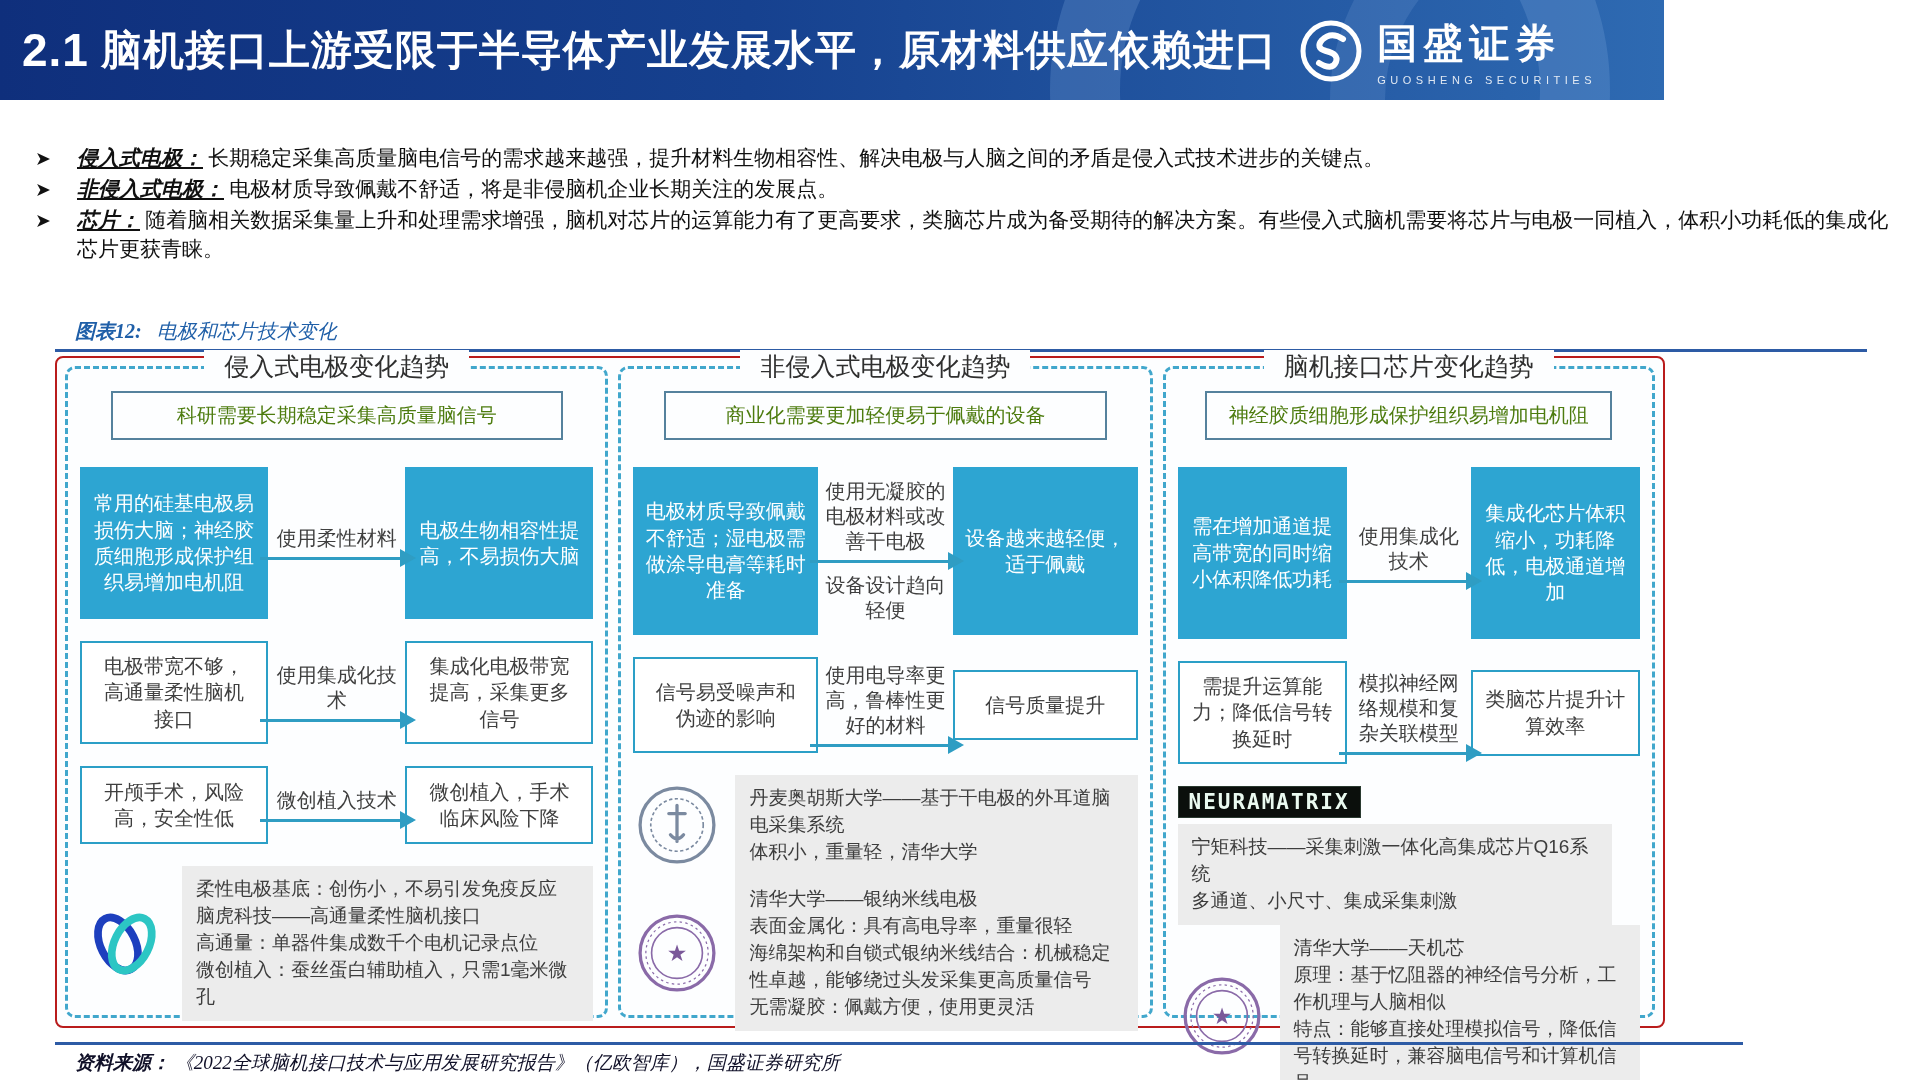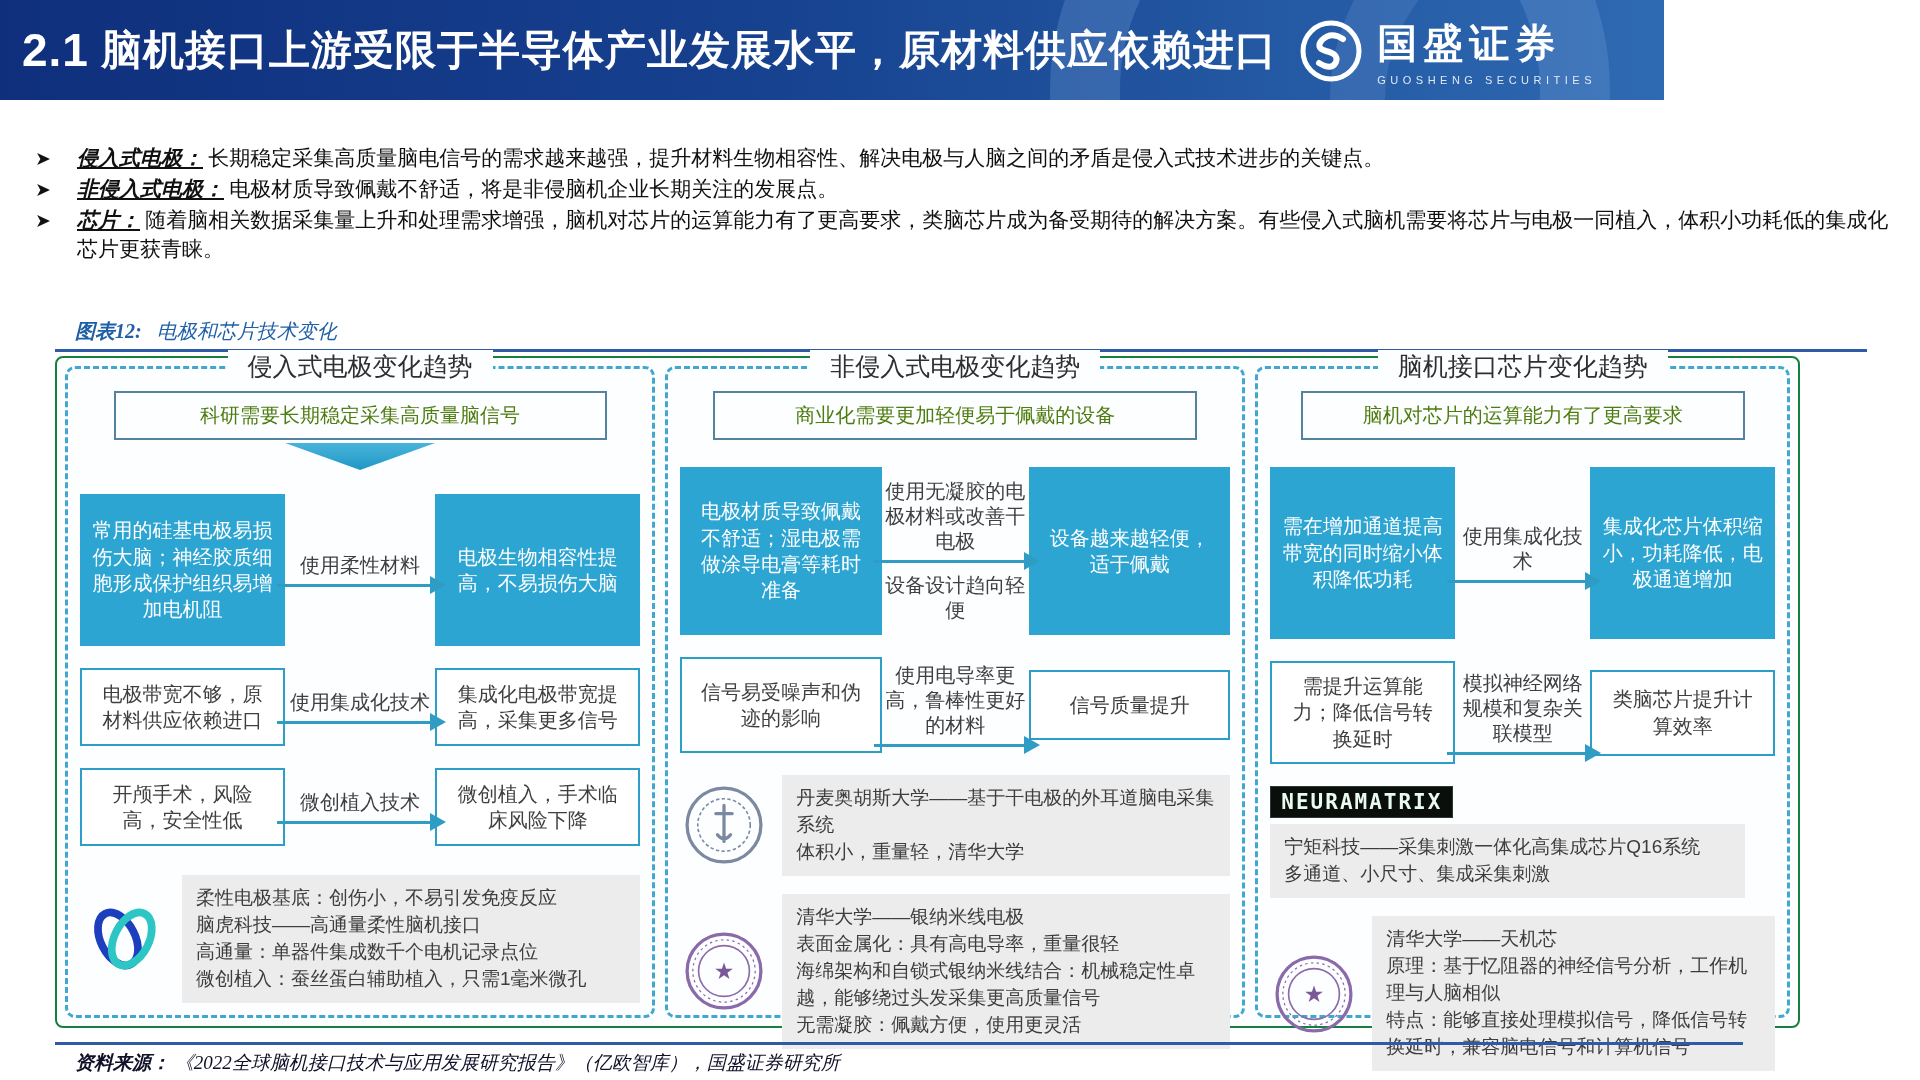--- a/index.html
+++ b/index.html
@@ -33,22 +33,22 @@
   .bullet .btxt{}
 
   
   .caption{position:absolute;left:75px;top:318px;font-size:20px;color:#1f5fa8;font-style:italic;
            font-family:"Liberation Serif",serif;}
   .caption .clabel{font-weight:700;margin-right:10px;}
   .rule-top{position:absolute;left:55px;top:349px;width:1812px;height:3px;background:#2d5ba5;}
   .rule-bottom{position:absolute;left:55px;top:1042px;width:1688px;height:3px;background:#2d5ba5;}
 
   
-  .figure{position:absolute;left:55px;top:356px;width:1745px;height:672px;box-sizing:border-box;
-          border:2px solid #15803d;border-radius:8px;background:#fdfeff;display:flex;gap:10px;padding:8px;}
+  .figure{position:absolute;left:55px;top:356px;width:1610px;height:672px;box-sizing:border-box;
+          border:2px solid #b91c1c;border-radius:8px;background:#fdfeff;display:flex;gap:10px;padding:8px;}
   .panel{position:relative;box-sizing:border-box;border:3px dashed #41a7cc;border-radius:10px;
          display:flex;flex-direction:column;padding:0 12px 12px 12px;}
   .p1{flex:1.11;} .p2{flex:1.09;} .p3{flex:1.0;}
   .phead{display:flex;justify-content:center;margin-top:-19px;}
   .ptitle{background:#fdfeff;padding:0 20px;font-size:25px;color:#2f2f2f;font-weight:500;white-space:nowrap;}
   .banner{box-sizing:border-box;width:88%;margin:8px auto 0;border:2px solid #55829d;background:#fdfeff;
           text-align:center;font-size:20px;color:#4d7c0f;padding:9px 4px;}
   .tri{width:150px;height:27px;margin:3px auto 0;background:linear-gradient(180deg,#49b4da,#1f97c6);
        clip-path:polygon(0 0,100% 0,50% 100%);}
 
@@ -58,21 +58,21 @@
       font-size:20px;padding:10px 12px;line-height:1.32;}
   .bx.teal{background:#2da5d2;color:#fff;min-height:152px;}
   .bx.line{border:2px solid #2b9fc7;background:#fff;color:#3f3f3f;min-height:78px;}
   .mid{display:flex;flex-direction:column;align-items:center;justify-content:center;padding:0 2px;}
   .mlabel{font-size:20px;color:#3f3f3f;text-align:center;line-height:1.25;margin-bottom:6px;}
   .mlabel2{font-size:20px;color:#3f3f3f;text-align:center;line-height:1.25;margin-top:10px;}
   .arrow{position:relative;width:calc(100% + 20px);margin:0 -10px;height:3px;background:#2f9dc3;}
   .arrow::after{content:"";position:absolute;right:-3px;top:-8px;width:0;height:0;
       border-left:16px solid #2f9dc3;border-top:9px solid transparent;border-bottom:9px solid transparent;}
 
-  .orgs{display:flex;flex-direction:column;gap:18px;margin-top:auto;padding-top:22px;}
+  .orgs{display:flex;flex-direction:column;margin-top:auto;padding-top:22px;}
   .org{display:flex;align-items:center;gap:14px;}
   .org-logo{flex:none;width:88px;height:88px;display:flex;align-items:center;justify-content:center;}
   .org-text{flex:1;background:#ececec;padding:10px 14px;font-size:19px;color:#3d3d3d;line-height:1.42;}
   .org-stack{display:flex;flex-direction:column;align-items:flex-start;gap:6px;}
   .nm-logo{background:#0b0f0c;color:#eafaf0;font-family:"DejaVu Sans Mono",monospace;font-weight:700;
            font-size:21px;letter-spacing:2px;padding:3px 10px;border:1px solid #2a3a30;}
   .org-stack .org-text{width:94%;box-sizing:border-box;}
 
   
   .source{position:absolute;left:75px;top:1050px;font-size:19px;color:#101028;font-style:italic;
@@ -137,21 +137,21 @@
       <div class="rows">
         <div class="frow">
           <div class="bx teal">常用的硅基电极易损伤大脑；神经胶质细胞形成保护组织易增加电机阻</div>
           <div class="mid">
             <div class="mlabel">使用柔性材料</div>
             <div class="arrow"></div>
           </div>
           <div class="bx teal">电极生物相容性提高，不易损伤大脑</div>
         </div>
         <div class="frow">
-          <div class="bx line">电极带宽不够，原材料供应依赖进口</div>
+          <div class="bx line">电极带宽不够，高通量柔性脑机接口</div>
           <div class="mid">
             <div class="mlabel">使用集成化技术</div>
             <div class="arrow"></div>
           </div>
           <div class="bx line">集成化电极带宽提高，采集更多信号</div>
         </div>
         <div class="frow">
           <div class="bx line">开颅手术，风险高，安全性低</div>
           <div class="mid">
             <div class="mlabel">微创植入技术</div>
@@ -233,21 +233,21 @@
             <div>无需凝胶：佩戴方便，使用更灵活</div>
           </div>
         </div>
       </div>
     </div>
 
     <div class="panel p3">
       <div class="phead">
         <div class="ptitle">脑机接口芯片变化趋势</div>
       </div>
-      <div class="banner">脑机对芯片的运算能力有了更高要求</div>
+      <div class="banner">神经胶质细胞形成保护组织易增加电机阻</div>
       <div class="tri"></div>
       <div class="rows">
         <div class="frow">
           <div class="bx teal" style="min-height:172px;">需在增加通道提高带宽的同时缩小体积降低功耗</div>
           <div class="mid">
             <div class="mlabel">使用集成化技术</div>
             <div class="arrow"></div>
           </div>
           <div class="bx teal" style="min-height:172px;">集成化芯片体积缩小，功耗降低，电极通道增加</div>
         </div>

